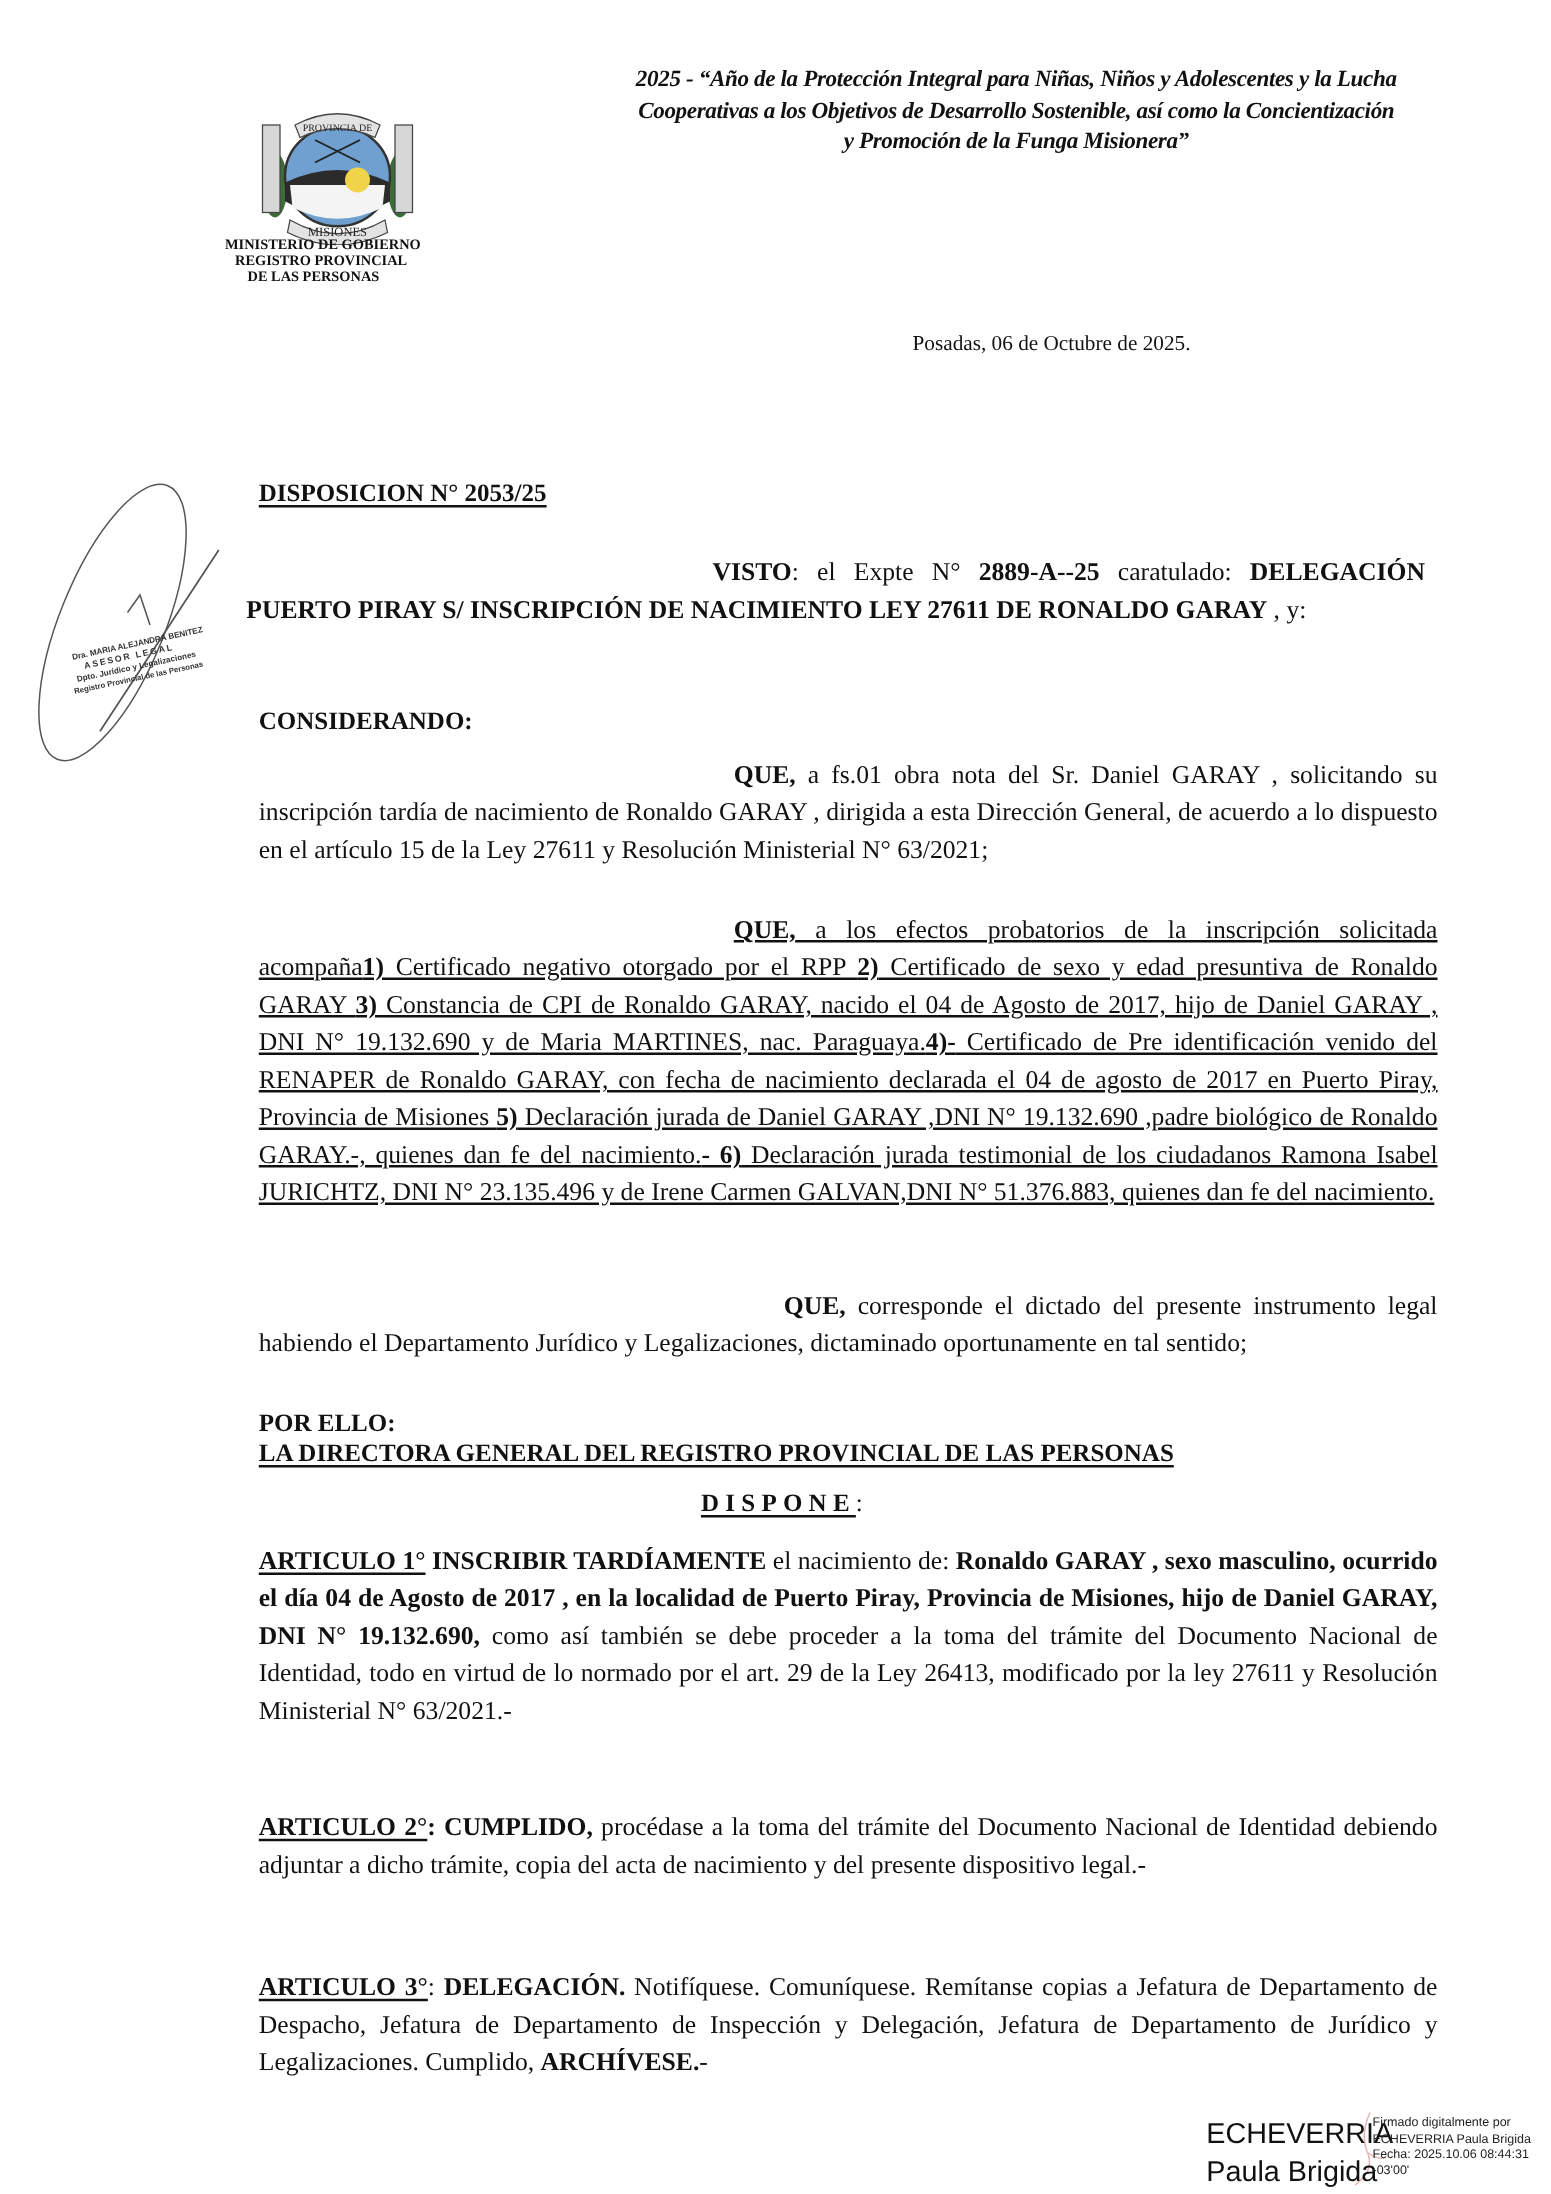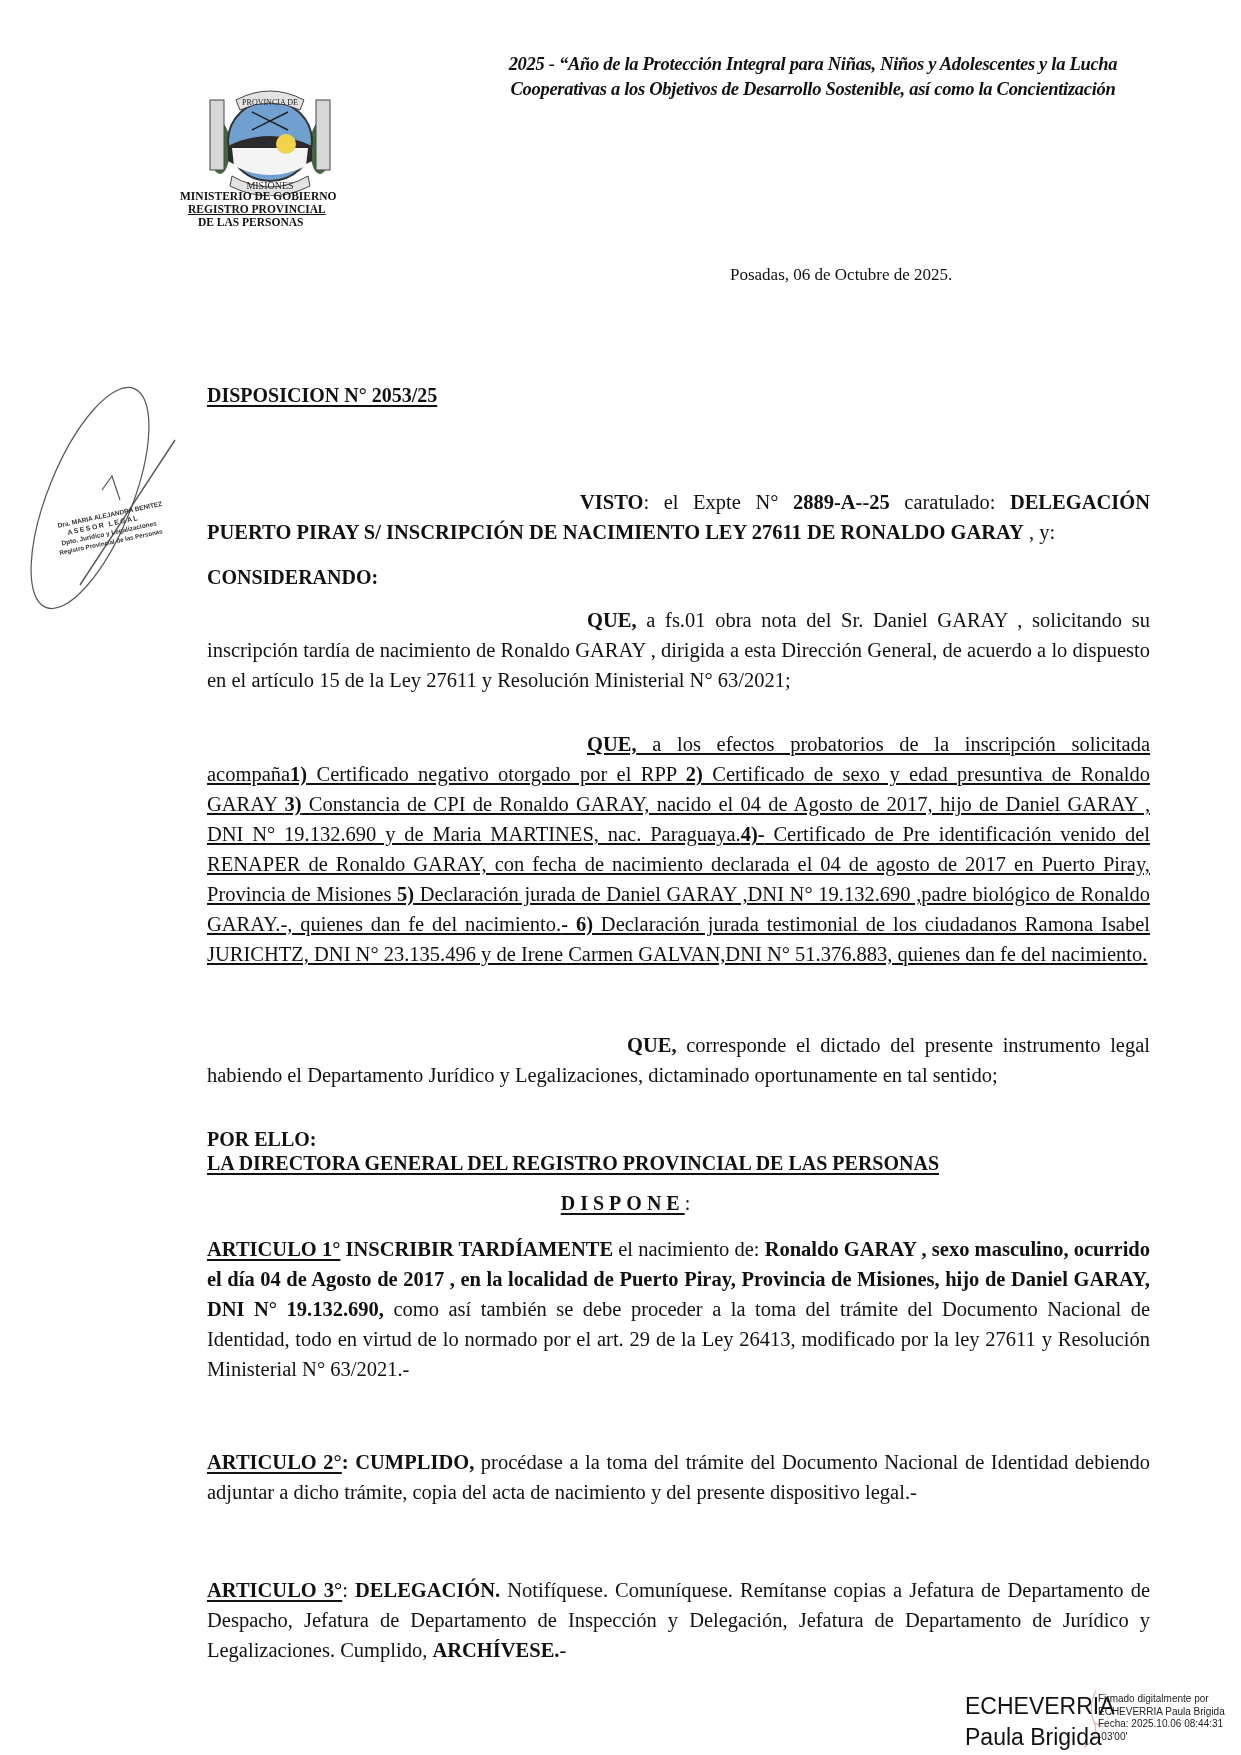--- a/index.html
+++ b/index.html
@@ -5,37 +5,37 @@
   html, body { margin: 0; padding: 0; background: #ffffff; }
   body { width: 1241px; height: 1755px; position: relative; overflow: hidden;
          font-family: "Liberation Serif", "DejaVu Serif", serif; color: #111; }
   .abs { position: absolute; }
   .serif { font-family: "Liberation Serif", "DejaVu Serif", serif; }
   .sans { font-family: "Liberation Sans", "DejaVu Sans", sans-serif; }
 
   
   #crest { left: 206px; top: 86px; width: 128px; height: 110px; }
   #ministry { left: 180px; top: 190px; width: 160px; font-size: 11.5px; font-weight: bold; line-height: 13px; }
-  #ministry div:nth-child(2) { padding-left: 8px; text-decoration: underline; }
+  #ministry div:nth-child(2) { padding-left: 8px; }
   #ministry div:nth-child(3) { padding-left: 18px; }
 
   #motto { left: 448px; top: 52px; width: 730px; text-align: center; font-style: italic; font-weight: bold;
            font-size: 18.5px; line-height: 24.5px; letter-spacing: -0.3px; }
 
   #place-date { left: 730px; top: 265px; font-size: 17px; }
 
   #stamp { left: 20px; top: 380px; width: 190px; height: 240px; }
 
   .body-text { font-size: 20.5px; line-height: 30px; }
   .justify { text-align: justify; text-align-last: auto; }
   .u { text-decoration: underline; text-decoration-thickness: 2px; text-underline-offset: 3px; }
   b { font-weight: bold; }
 
   #disp-title { left: 207px; top: 384px; font-size: 20px; font-weight: bold; }
-  #visto-block { left: 207px; top: 443px; width: 943px; margin-top: 44px; }
+  #visto-block { left: 197px; top: 443px; width: 943px; }
   #considerando { left: 207px; top: 566px; font-size: 20px; font-weight: bold; }
 
   #que1 { left: 207px; top: 605px; width: 943px; }
   #que2 { left: 207px; top: 729px; width: 943px; text-decoration: underline; }
   #que3 { left: 207px; top: 1030px; width: 943px; }
 
   #porello { left: 207px; top: 1124px; font-size: 20px; font-weight: bold; line-height: 30px; }
   #directora { left: 207px; top: 1152px; font-size: 20px; font-weight: bold; }
   #dispone { left: 0; width: 1241px; top: 1192px; text-align: center; font-size: 20px; font-weight: bold; letter-spacing: 5px; padding-left: 10px; box-sizing: border-box; }
 
@@ -76,20 +76,21 @@
 
 <div id="ministry" class="abs serif">
   <div>MINISTERIO DE GOBIERNO</div>
   <div>REGISTRO PROVINCIAL</div>
   <div>DE LAS PERSONAS</div>
 </div>
 
 <div id="motto" class="abs serif">
   <div>2025 - “Año de la Protección Integral para Niñas, Niños y Adolescentes y la Lucha</div>
   <div>Cooperativas a los Objetivos de Desarrollo Sostenible, así como la Concientización</div>
+  <div>y Promoción de la Funga Misionera”</div>
 </div>
 
 <div id="place-date" class="abs serif">Posadas, 06 de Octubre de 2025.</div>
 
 <div id="stamp" class="abs">
   <svg width="190" height="240" viewBox="0 0 190 240">
     <ellipse cx="70" cy="118" rx="42" ry="118" transform="rotate(22 70 118)" fill="none" stroke="#555" stroke-width="1.2"></ellipse>
     <line x1="60" y1="205" x2="155" y2="60" stroke="#555" stroke-width="1.4"></line>
     <path d="M82 110 L92 96 L100 120" fill="none" stroke="#555" stroke-width="1.2"></path>
     <g transform="rotate(-12 100 150)" font-family="Liberation Sans, sans-serif" font-weight="bold" fill="#333">

